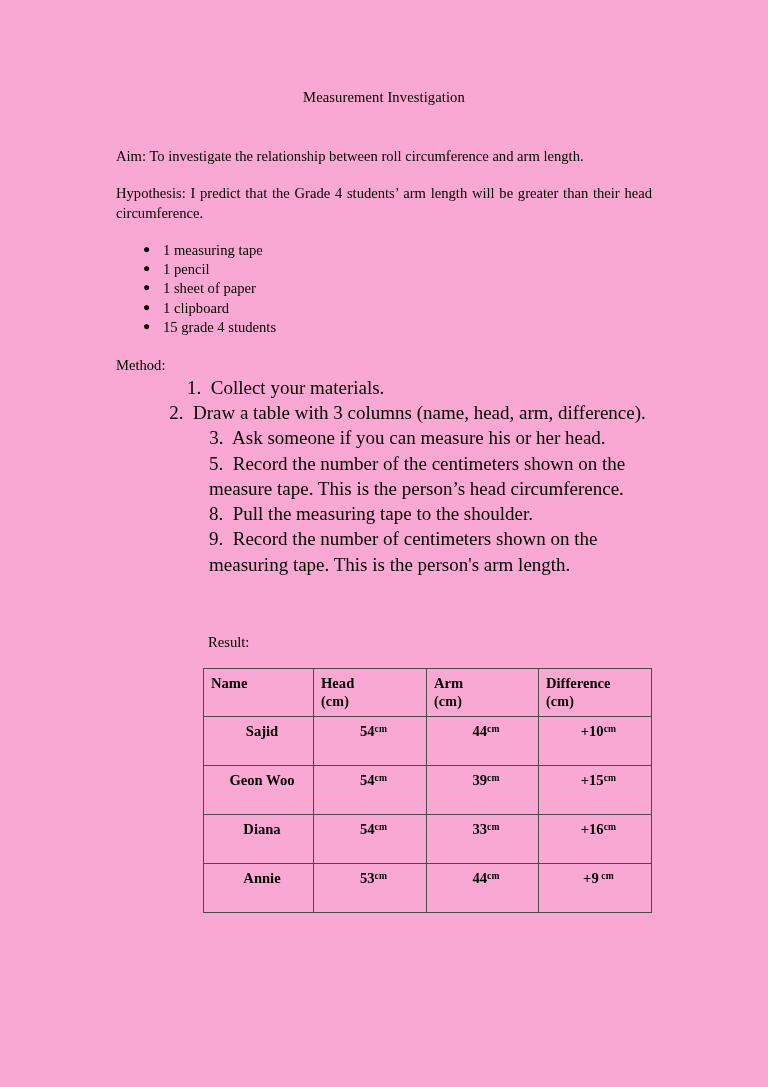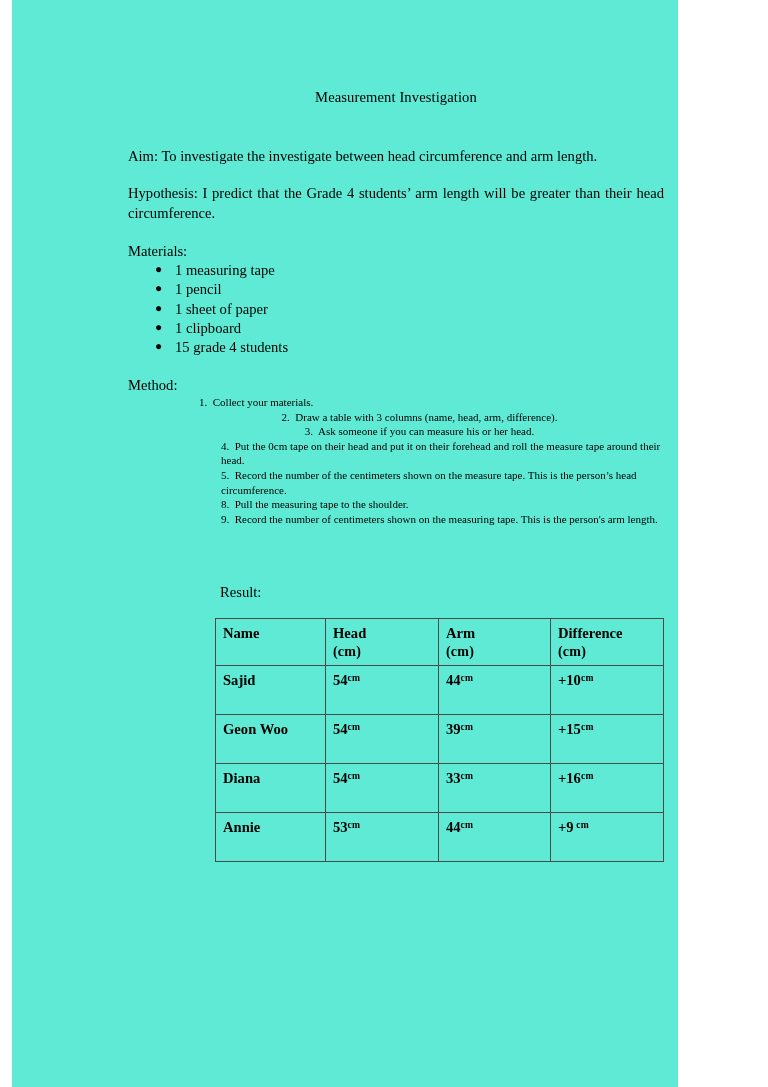--- a/index.html
+++ b/index.html
@@ -6,26 +6,25 @@
     margin: 0;
     padding: 0;
     background: #ffffff;
   }
   body {
     font-family: "Liberation Serif", "DejaVu Serif", serif;
     color: #000000;
   }
   .page {
     position: relative;
-    width: 666px;
+    width: 768px;
     height: 1087px;
-    background: #5eead4;
+    background: #f9a8d4;
     overflow: hidden;
     box-sizing: border-box;
-    margin-left: 12px;
   }
   .content {
     position: absolute;
     left: 116px;
     top: 88px;
     width: 536px;
   }
   .doc-title {
     text-align: center;
     font-size: 14.6px;
@@ -65,21 +64,21 @@
   }
   .method-block {
     margin-top: 17px;
   }
   ol.method {
     list-style: none;
     margin: 0;
     padding: 0;
   }
   ol.method li {
-    font-size: 11px;
+    font-size: 19px;
     line-height: 1.33;
     position: relative;
   }
   ol.method li .num {
     display: inline-block;
   }
   .ind-1 { padding-left: 71px; }
   .ind-2 { padding-left: 47px; text-align: center; }
   .ind-3 { padding-left: 93px; }
   .result-block {
@@ -108,20 +107,21 @@
   }
   table.results col.c-name  { width: 110px; }
   table.results col.c-head  { width: 113px; }
   table.results col.c-arm   { width: 112px; }
   table.results col.c-diff  { width: 113px; }
   table.results thead td {
     height: 36px;
   }
   table.results tbody td {
     height: 38px;
+    text-align: center;
   }
   .unit-small {
     font-size: 14px;
     display: block;
     margin-top: 1px;
     letter-spacing: 0.2px;
   }
   .unit-sup {
     font-size: 9.6px;
     vertical-align: 4px;
@@ -132,40 +132,38 @@
   }
 </style>
 </head>
 <body>
 
 <div class="page">
   <div class="content">
 
     <div class="doc-title">Measurement Investigation</div>
 
-    <p class="para">Aim: To investigate the investigate between head circumference and arm length.</p>
+    <p class="para">Aim: To investigate the relationship between roll circumference and arm length.</p>
 
     <p class="para">Hypothesis: I predict that the Grade 4 students’ arm length will be greater than their head circumference.</p>
 
-    <div class="label-line">Materials:</div>
     <ul class="materials">
       <li><span class="bullet">●</span><span>1 measuring tape</span></li>
       <li><span class="bullet">●</span><span>1 pencil</span></li>
       <li><span class="bullet">●</span><span>1 sheet of paper</span></li>
       <li><span class="bullet">●</span><span>1 clipboard</span></li>
       <li><span class="bullet">●</span><span>15 grade 4 students</span></li>
     </ul>
 
     <div class="method-block">
       <div class="label-line">Method:</div>
       <ol class="method">
         <li class="ind-1"><span class="num">1.</span>&nbsp; <span>Collect your materials.</span></li>
         <li class="ind-2"><span class="num">2.</span>&nbsp; <span>Draw a table with 3 columns (name, head, arm, difference).</span></li>
         <li class="ind-2"><span class="num">3.</span>&nbsp; <span>Ask someone if you can measure his or her head.</span></li>
-        <li class="ind-3"><span class="num">4.</span>&nbsp; <span>Put the 0cm tape on their head and put it on their forehead and roll the measure tape around their head.</span></li>
         <li class="ind-3"><span class="num">5.</span>&nbsp; <span>Record the number of the centimeters shown on the measure tape. This is the person’s head circumference.</span></li>
         <li class="ind-3"><span class="num">8.</span>&nbsp; <span>Pull the measuring tape to the shoulder.</span></li>
         <li class="ind-3"><span class="num">9.</span>&nbsp; <span>Record the number of centimeters shown on the measuring tape.  This is the person's arm length.</span></li>
       </ol>
     </div>
 
     <div class="result-block">
       <div class="result-label">Result:</div>
 
       <table class="results">

